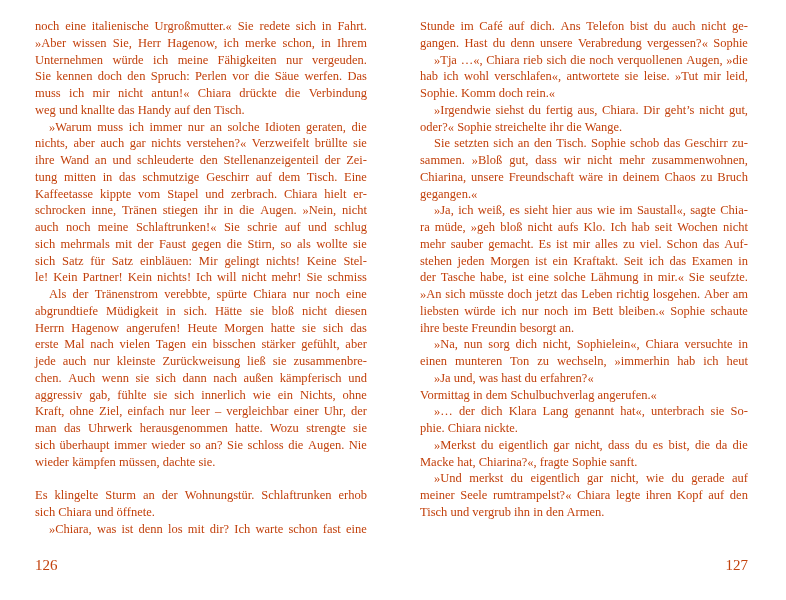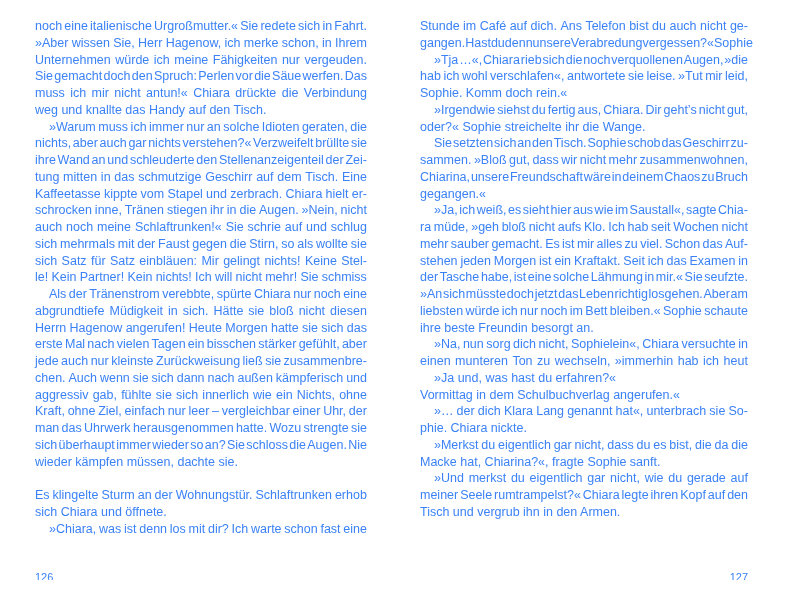--- a/index.html
+++ b/index.html
@@ -2,22 +2,22 @@
 <html><head>
 <meta charset="utf-8">
 <style>
   html, body { margin: 0; padding: 0; background: #ffffff; }
   .spread {
     position: relative;
     width: 786px;
     height: 580px;
     background: #ffffff;
     overflow: hidden;
-    font-family: Liberation Sans, sans-serif;
-    color: #3b82f6;
+    font-family: Liberation Serif, serif;
+    color: #c2410c;
   }
   .page-text {
     position: absolute;
     top: 18px;
     font-size: 12.5px;
   }
   .page-text.left  { left: 35px;  width: 332px; }
   .page-text.right { left: 420px; width: 328px; }
   .line {
     height: 16.75px;
@@ -28,22 +28,22 @@
   .line.just {
     display: flex;
     justify-content: space-between;
   }
   .line.just span { display: inline-block; white-space: pre; }
   .line.last { white-space: nowrap; }
   .line.indent { padding-left: 14px; }
   .line.spacer { }
   .folio {
     position: absolute;
-    top: 570px;
-    font-size: 11px;
+    top: 558px;
+    font-size: 15px;
     line-height: 14px;
   }
   .folio.left  { left: 35px;  width: 332px; text-align: left; }
   .folio.right { left: 420px; width: 328px; text-align: right; }
 </style>
 </head>
 <body>
 
 <div class="spread">
   <div class="page-text left">
@@ -74,21 +74,21 @@
         <span>Unternehmen</span>
         <span>würde</span>
         <span>ich</span>
         <span>meine</span>
         <span>Fähigkeiten</span>
         <span>nur</span>
         <span>vergeuden.</span>
       </div>
       <div class="line just">
         <span>Sie</span>
-        <span>gemacht</span>
+        <span>kennen</span>
         <span>doch</span>
         <span>den</span>
         <span>Spruch:</span>
         <span>Perlen</span>
         <span>vor</span>
         <span>die</span>
         <span>Säue</span>
         <span>werfen.</span>
         <span>Das</span>
       </div>

